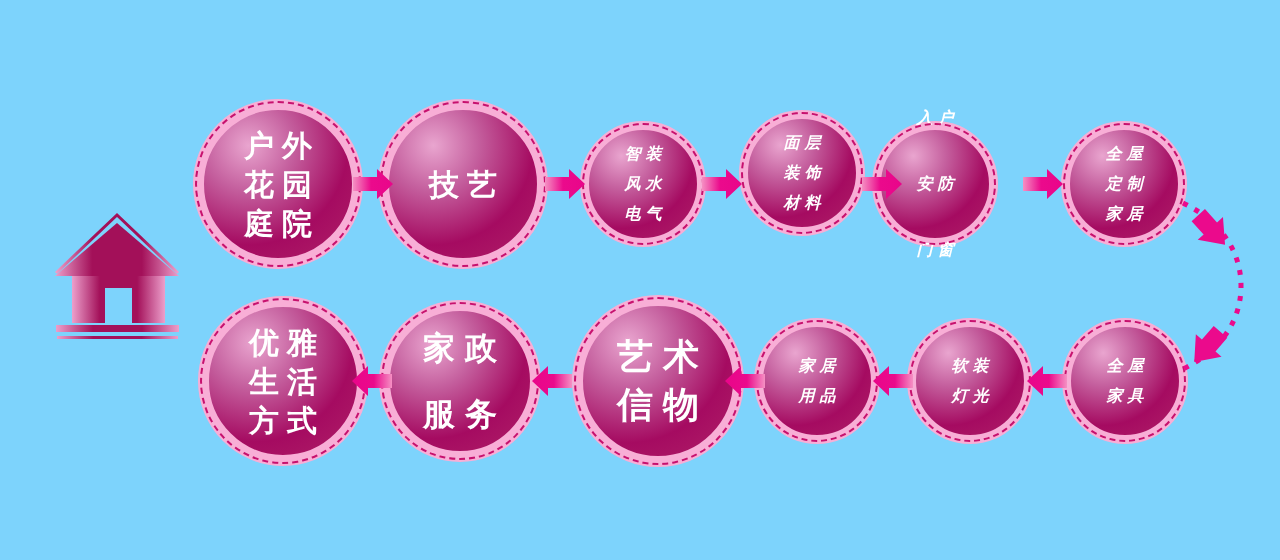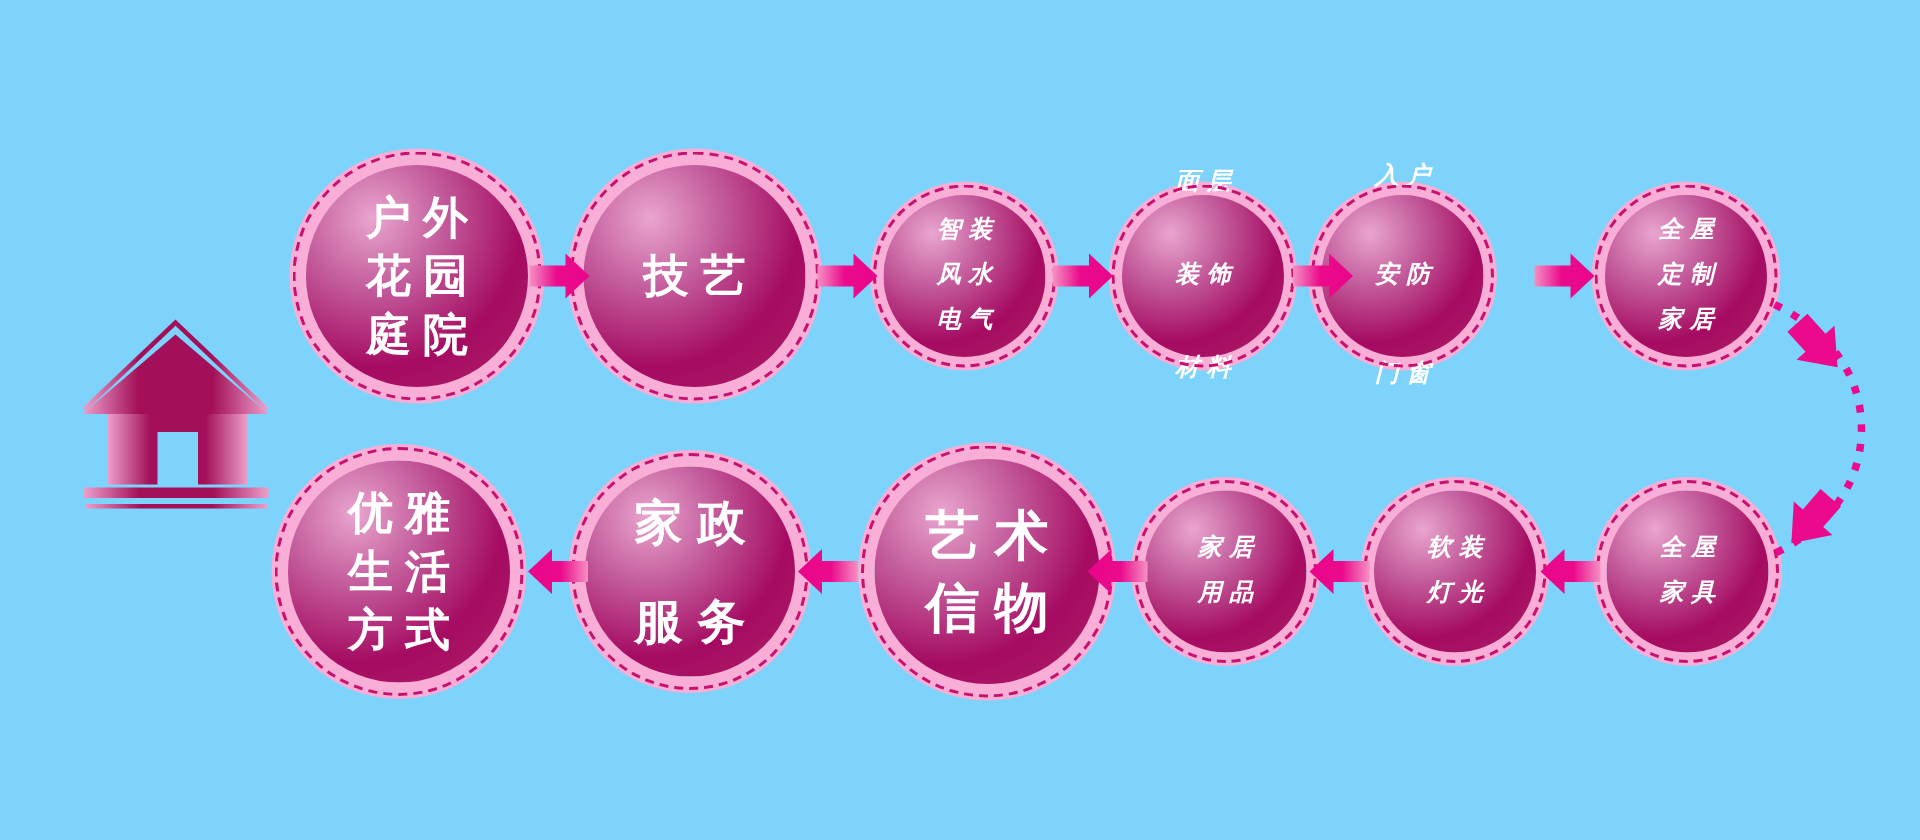--- a/index.html
+++ b/index.html
@@ -22,24 +22,24 @@
   .small{width:126px;height:126px;border-width:9px;font-size:16px;line-height:30px;font-style:italic;}
   .small::before{inset:-7px;}
   .small .ln{letter-spacing:5px;padding-left:5px;}
   .sizeB2{width:162px;height:162px;font-size:32px;line-height:43px;}
   .sizeB2 .ln{letter-spacing:10px;padding-left:10px;}
   .sizeB3{width:172px;height:172px;font-size:36px;line-height:48px;}
   .sizeB3 .ln{letter-spacing:10px;padding-left:10px;}
   .c1{left:193px;top:99px;}
   .c2{left:378px;top:99px;}
   .c3{left:580px;top:121px;}
-  .c4{left:739px;top:121px;gap:32px;}
+  .c4{left:739px;top:110px;}
   .c5{left:872px;top:121px;gap:36px;}
   .c6{left:1061px;top:121px;}
-  .b1{left:181px;top:296px;}
+  .b1{left:198px;top:296px;}
   .b2{left:379px;top:300px;gap:23px;}
   .b3{left:572px;top:295px;}
   .b4{left:754px;top:318px;}
   .b5{left:907px;top:318px;justify-content:center;}
   .b6{left:1062px;top:318px;}
   .overlay{position:absolute;left:0;top:0;z-index:3;pointer-events:none;}
 </style>
 </head>
 <body>
 

